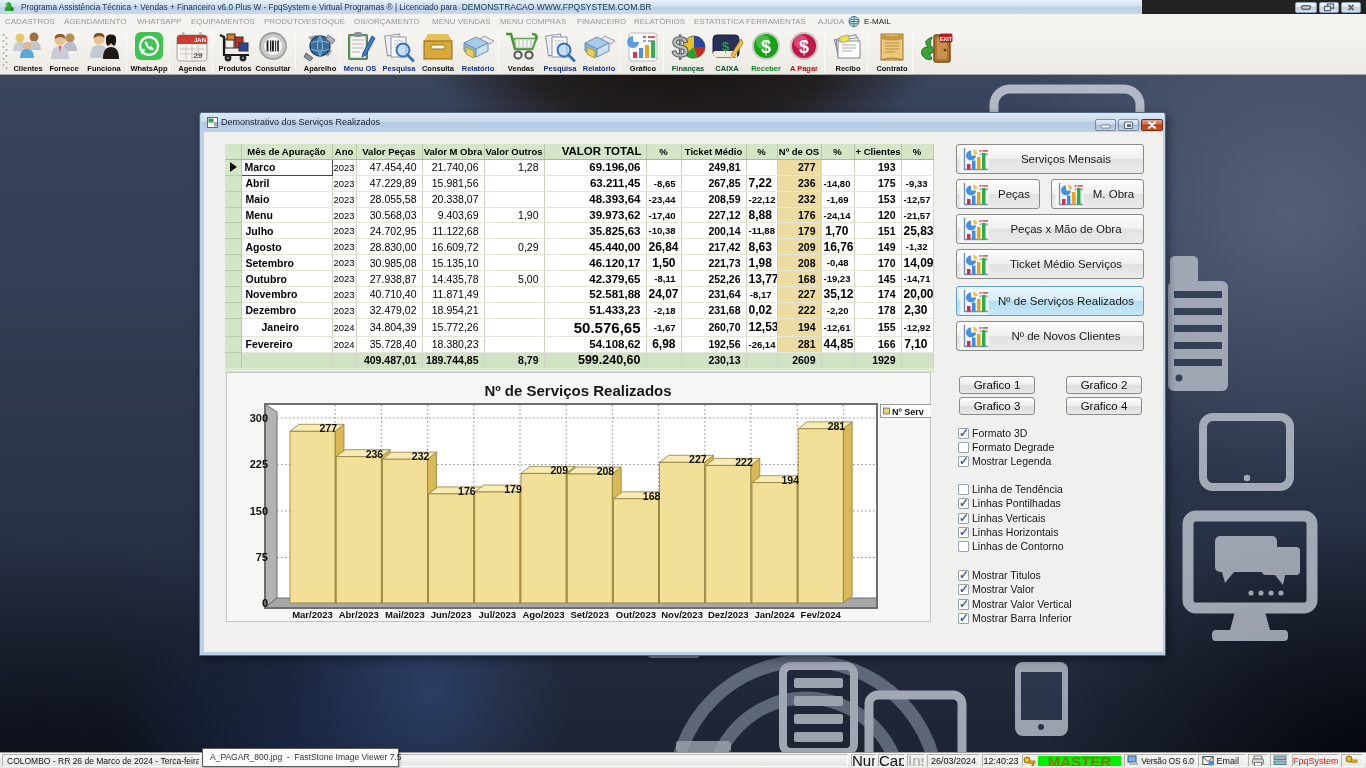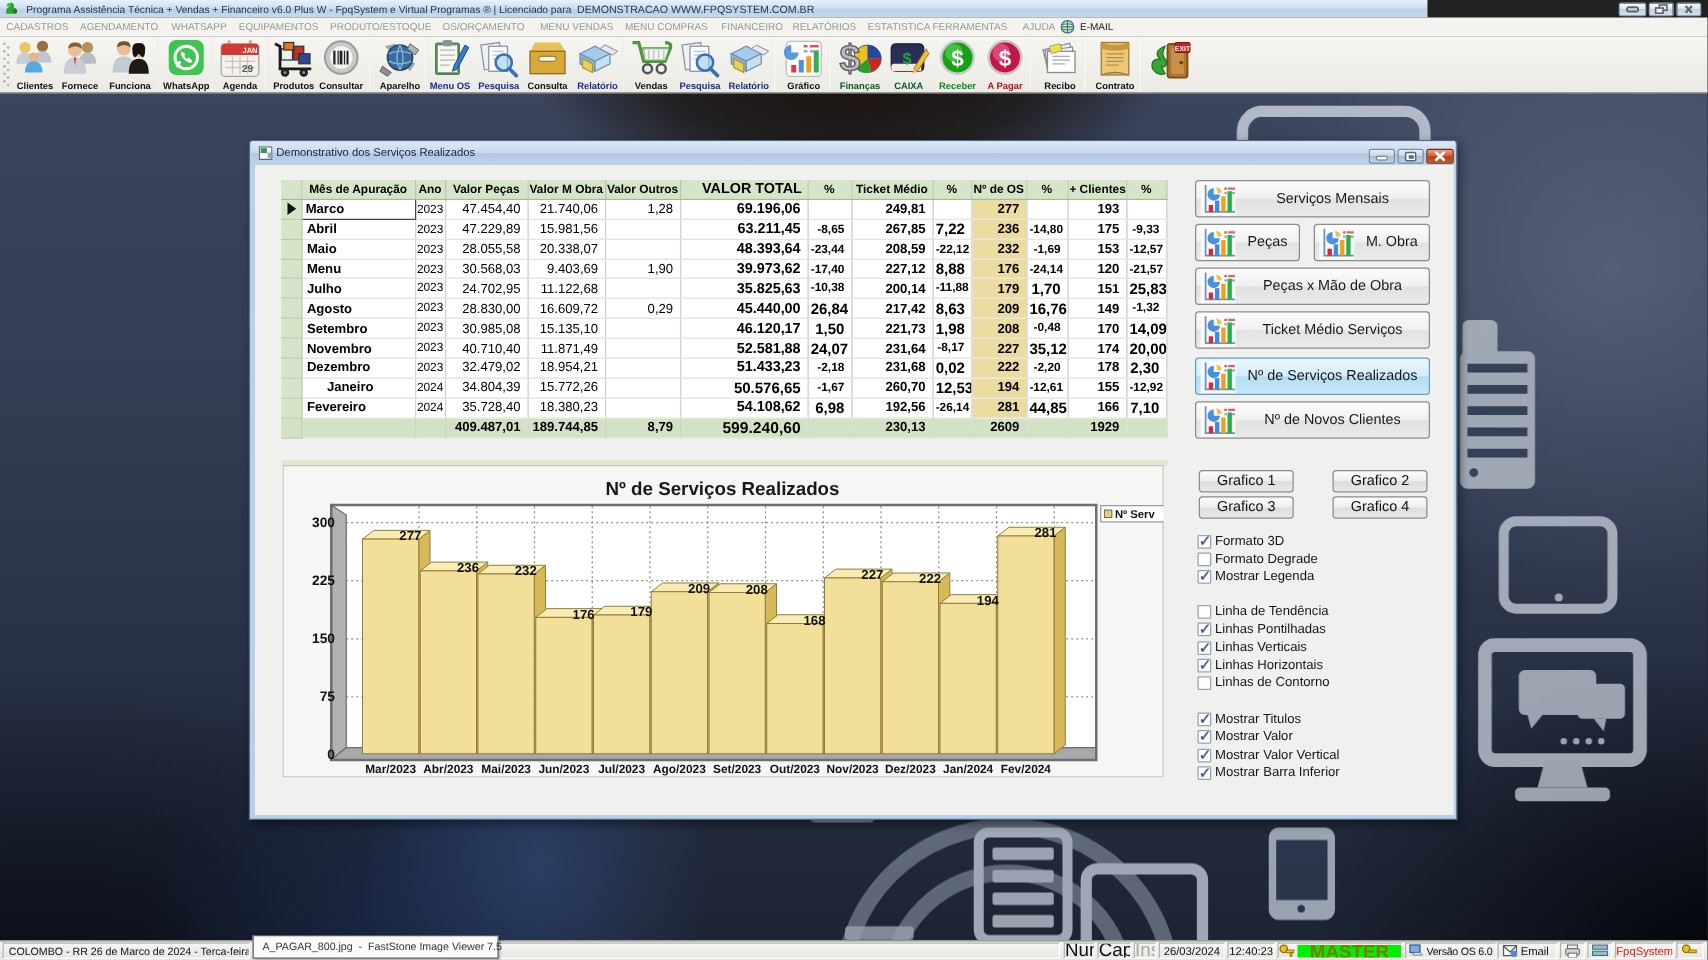--- a/index.html
+++ b/index.html
@@ -582,20 +582,36 @@
               <td class="pos r">1,50</td>
               <td class="r">221,73</td>
               <td class="pos r">1,98</td>
               <td class="os r">208</td>
               <td class="neg r">-0,48</td>
               <td class="r">170</td>
               <td class="pos r">14,09</td>
             </tr>
         <tr>
               <td class="sel"></td>
+              <td style="padding-left:4px">Outubro</td>
+              <td class="c" style="font-weight:normal;font-size:9.5px;padding:0 1px">2023</td>
+              <td class="r" style="font-weight:normal">27.938,87</td>
+              <td class="r" style="font-weight:normal">14.435,78</td>
+              <td class="r" style="font-weight:normal">5,00</td>
+              <td class="r" style="font-size:11.5px">42.379,65</td>
+              <td class="neg r">-8,11</td>
+              <td class="r">252,26</td>
+              <td class="pos r">13,77</td>
+              <td class="os r">168</td>
+              <td class="neg r">-19,23</td>
+              <td class="r">145</td>
+              <td class="neg r">-14,71</td>
+            </tr>
+        <tr>
+              <td class="sel"></td>
               <td style="padding-left:4px">Novembro</td>
               <td class="c" style="font-weight:normal;font-size:9.5px;padding:0 1px">2023</td>
               <td class="r" style="font-weight:normal">40.710,40</td>
               <td class="r" style="font-weight:normal">11.871,49</td>
               <td class="r" style="font-weight:normal"></td>
               <td class="r" style="font-size:11.5px">52.581,88</td>
               <td class="pos r">24,07</td>
               <td class="r">231,64</td>
               <td class="neg r">-8,17</td>
               <td class="os r">227</td>
@@ -619,21 +635,21 @@
               <td class="r">178</td>
               <td class="pos r">2,30</td>
             </tr>
         <tr>
               <td class="sel"></td>
               <td style="padding-left:20px">Janeiro</td>
               <td class="c" style="font-weight:normal;font-size:9.5px;padding:0 1px">2024</td>
               <td class="r" style="font-weight:normal">34.804,39</td>
               <td class="r" style="font-weight:normal">15.772,26</td>
               <td class="r" style="font-weight:normal"></td>
-              <td class="r" style="font-size:12px">50.576,65</td>
+              <td class="r" style="font-size:15px">50.576,65</td>
               <td class="neg r">-1,67</td>
               <td class="r">260,70</td>
               <td class="pos r">12,53</td>
               <td class="os r">194</td>
               <td class="neg r">-12,61</td>
               <td class="r">155</td>
               <td class="neg r">-12,92</td>
             </tr>
         <tr>
               <td class="sel"></td>

